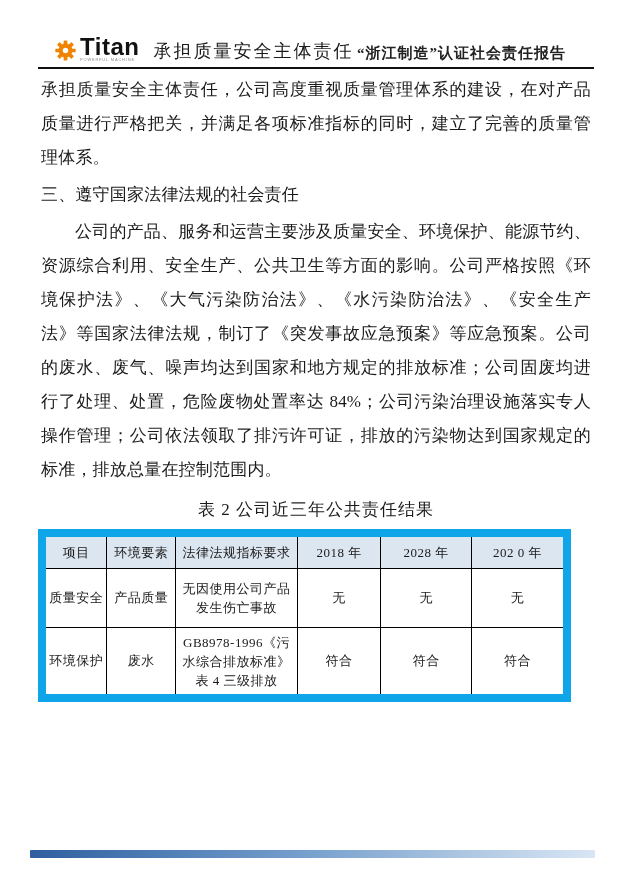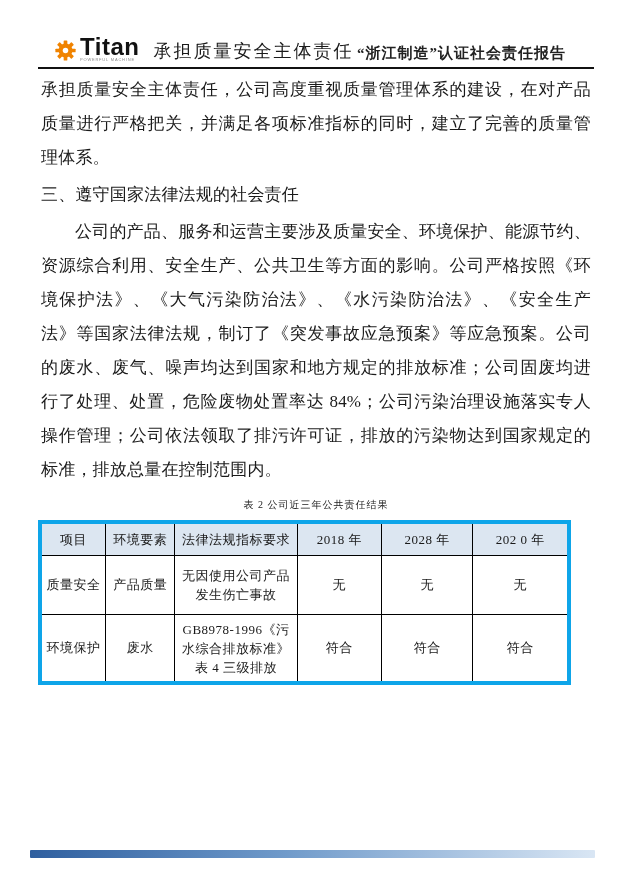--- a/index.html
+++ b/index.html
@@ -38,29 +38,29 @@
   .divider{border-top:2px solid #111;margin-top:5px;}
   
   .bodytext{margin-top:4px;}
   .bodytext p{
     margin:3px;font-size:17px;line-height:34px;
     text-align:justify;letter-spacing:0.2px;
   }
   p.indent{text-indent:2em;}
   
   .caption{
-    margin-top:11px;text-align:center;font-size:10px;
+    margin-top:11px;text-align:center;font-size:17px;
     letter-spacing:1px;
   }
   table.pub{
     margin-top:8px;
     border-collapse:collapse;
     width:533px;
     font-size:13px;
-    border:4px solid #0ea5e9;
+    border:8px solid #0ea5e9;
   }
   table.pub th,table.pub td{
     border:1px solid #000;
     text-align:center;vertical-align:middle;
     padding:2px 3px;
     font-weight:normal;
     letter-spacing:0.5px;
   }
   table.pub thead th{background:#dce6f1;height:27px;}
   td.left{text-align:left;padding-left:6px;line-height:19px;}

